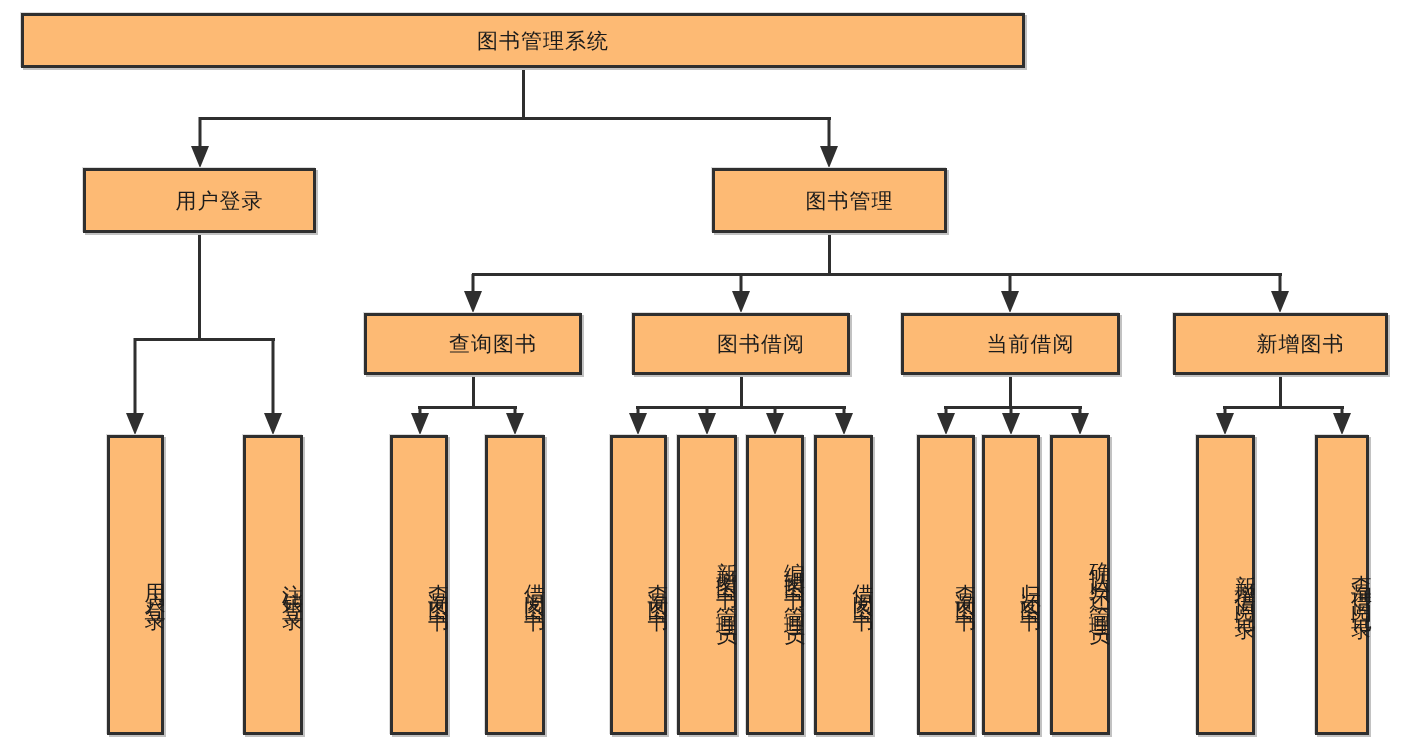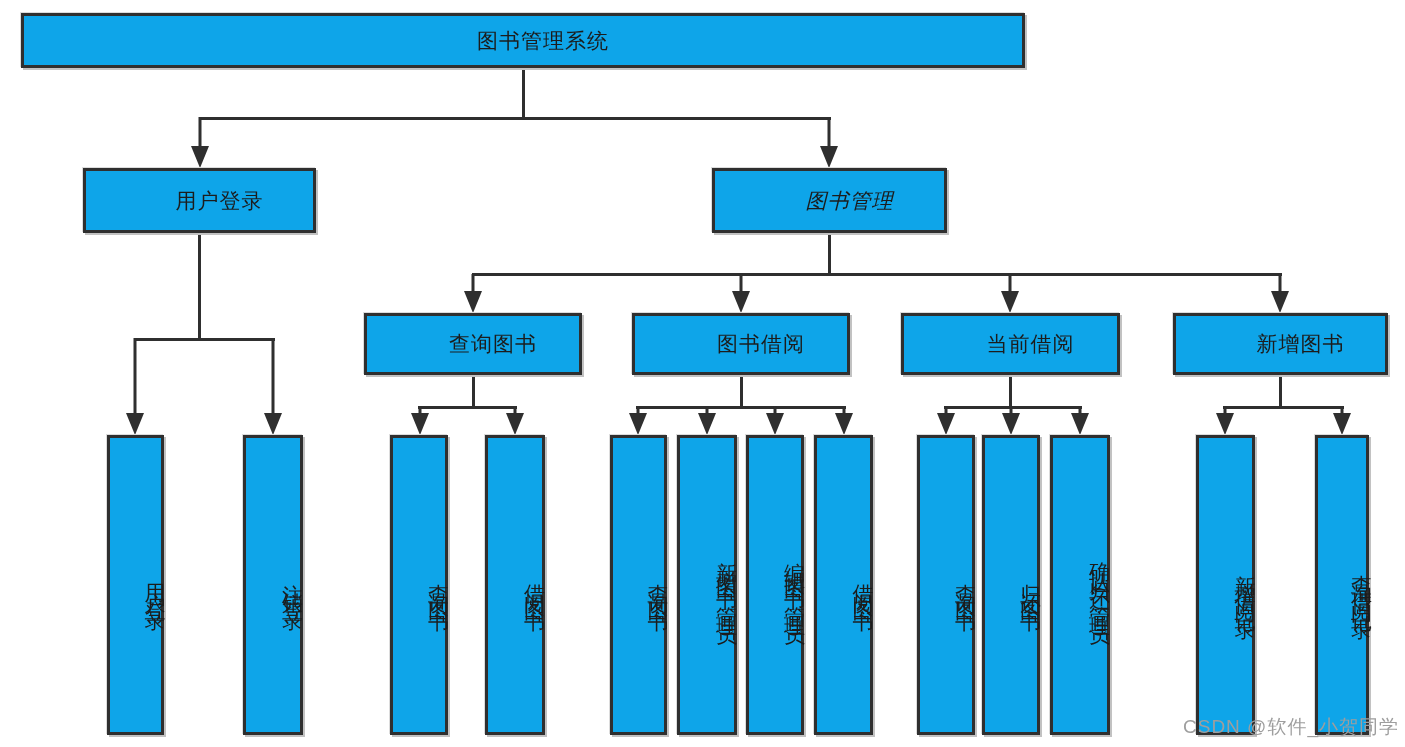--- a/index.html
+++ b/index.html
@@ -7,21 +7,21 @@
     --txt:#1c1c1c;
     --shadow:#c2c2c2;
   }
   html,body{margin:0;padding:0;background:#ffffff;}
   body{font-family:"Liberation Sans","DejaVu Sans",sans-serif;}
   .canvas{
     position:relative;width:1405px;height:747px;background:#ffffff;overflow:hidden;
   }
   
   .node{
-    position:absolute;box-sizing:border-box;background:#0ea5e9;
+    position:absolute;box-sizing:border-box;background:#fdba74;
     border:3px solid var(--line);
     box-shadow:2px 2px 0 0 var(--shadow), -1px -1px 0 0 #dcdcdc;
     display:flex;align-items:center;justify-content:center;
     color:var(--txt);font-size:21px;letter-spacing:1px;
     z-index:2;
     padding-left:40px;
   }
   .vnode{
     writing-mode:vertical-rl;text-orientation:mixed;
     letter-spacing:9px;font-size:21px;line-height:1;
@@ -54,21 +54,21 @@
 <div class="canvas">
 
   <div class="node" style="left:21px;top:13px;width:1004px;height:55px;">图书管理系统</div>
 
   <div class="vl" style="left:522px;top:68px;height:51px;"></div>
   <div class="hl" style="left:199px;top:117px;width:632px;"></div>
   <div class="darrow" style="left:191px;top:117px;height:51px;"></div>
   <div class="darrow" style="left:820px;top:117px;height:51px;"></div>
 
   <div class="node" style="left:83px;top:168px;width:233px;height:65px;">用户登录</div>
-  <div class="node" style="left:712px;top:168px;width:235px;height:65px;font-style:italic;">图书管理</div>
+  <div class="node" style="left:712px;top:168px;width:235px;height:65px;">图书管理</div>
 
   <div class="vl" style="left:198px;top:233px;height:107px;"></div>
   <div class="hl" style="left:134px;top:338px;width:141px;"></div>
   <div class="darrow" style="left:126px;top:338px;height:97px;"></div>
   <div class="darrow" style="left:264px;top:338px;height:97px;"></div>
 
   <div class="vl" style="left:828px;top:233px;height:43px;"></div>
   <div class="hl" style="left:472px;top:273px;width:810px;"></div>
   <div class="darrow" style="left:464px;top:274px;height:39px;"></div>
   <div class="darrow" style="left:732px;top:274px;height:39px;"></div>
@@ -114,15 +114,14 @@
   <div class="node vnode" style="left:746px;top:435px;width:58px;height:300px;">编辑图书（管理员）</div>
   <div class="node vnode" style="left:814px;top:435px;width:59px;height:300px;">借阅图书</div>
 
   <div class="node vnode" style="left:917px;top:435px;width:58px;height:300px;">查询图书</div>
   <div class="node vnode" style="left:982px;top:435px;width:58px;height:300px;">归还图书</div>
   <div class="node vnode" style="left:1050px;top:435px;width:60px;height:300px;">确认归还（管理员）</div>
 
   <div class="node vnode" style="left:1196px;top:435px;width:59px;height:300px;">新增借阅记录</div>
   <div class="node vnode" style="left:1315px;top:435px;width:54px;height:300px;">查询借阅记录</div>
 
-  <div class="watermark">CSDN @软件_小贺同学</div>
 
 </div>
 
 </body></html>

